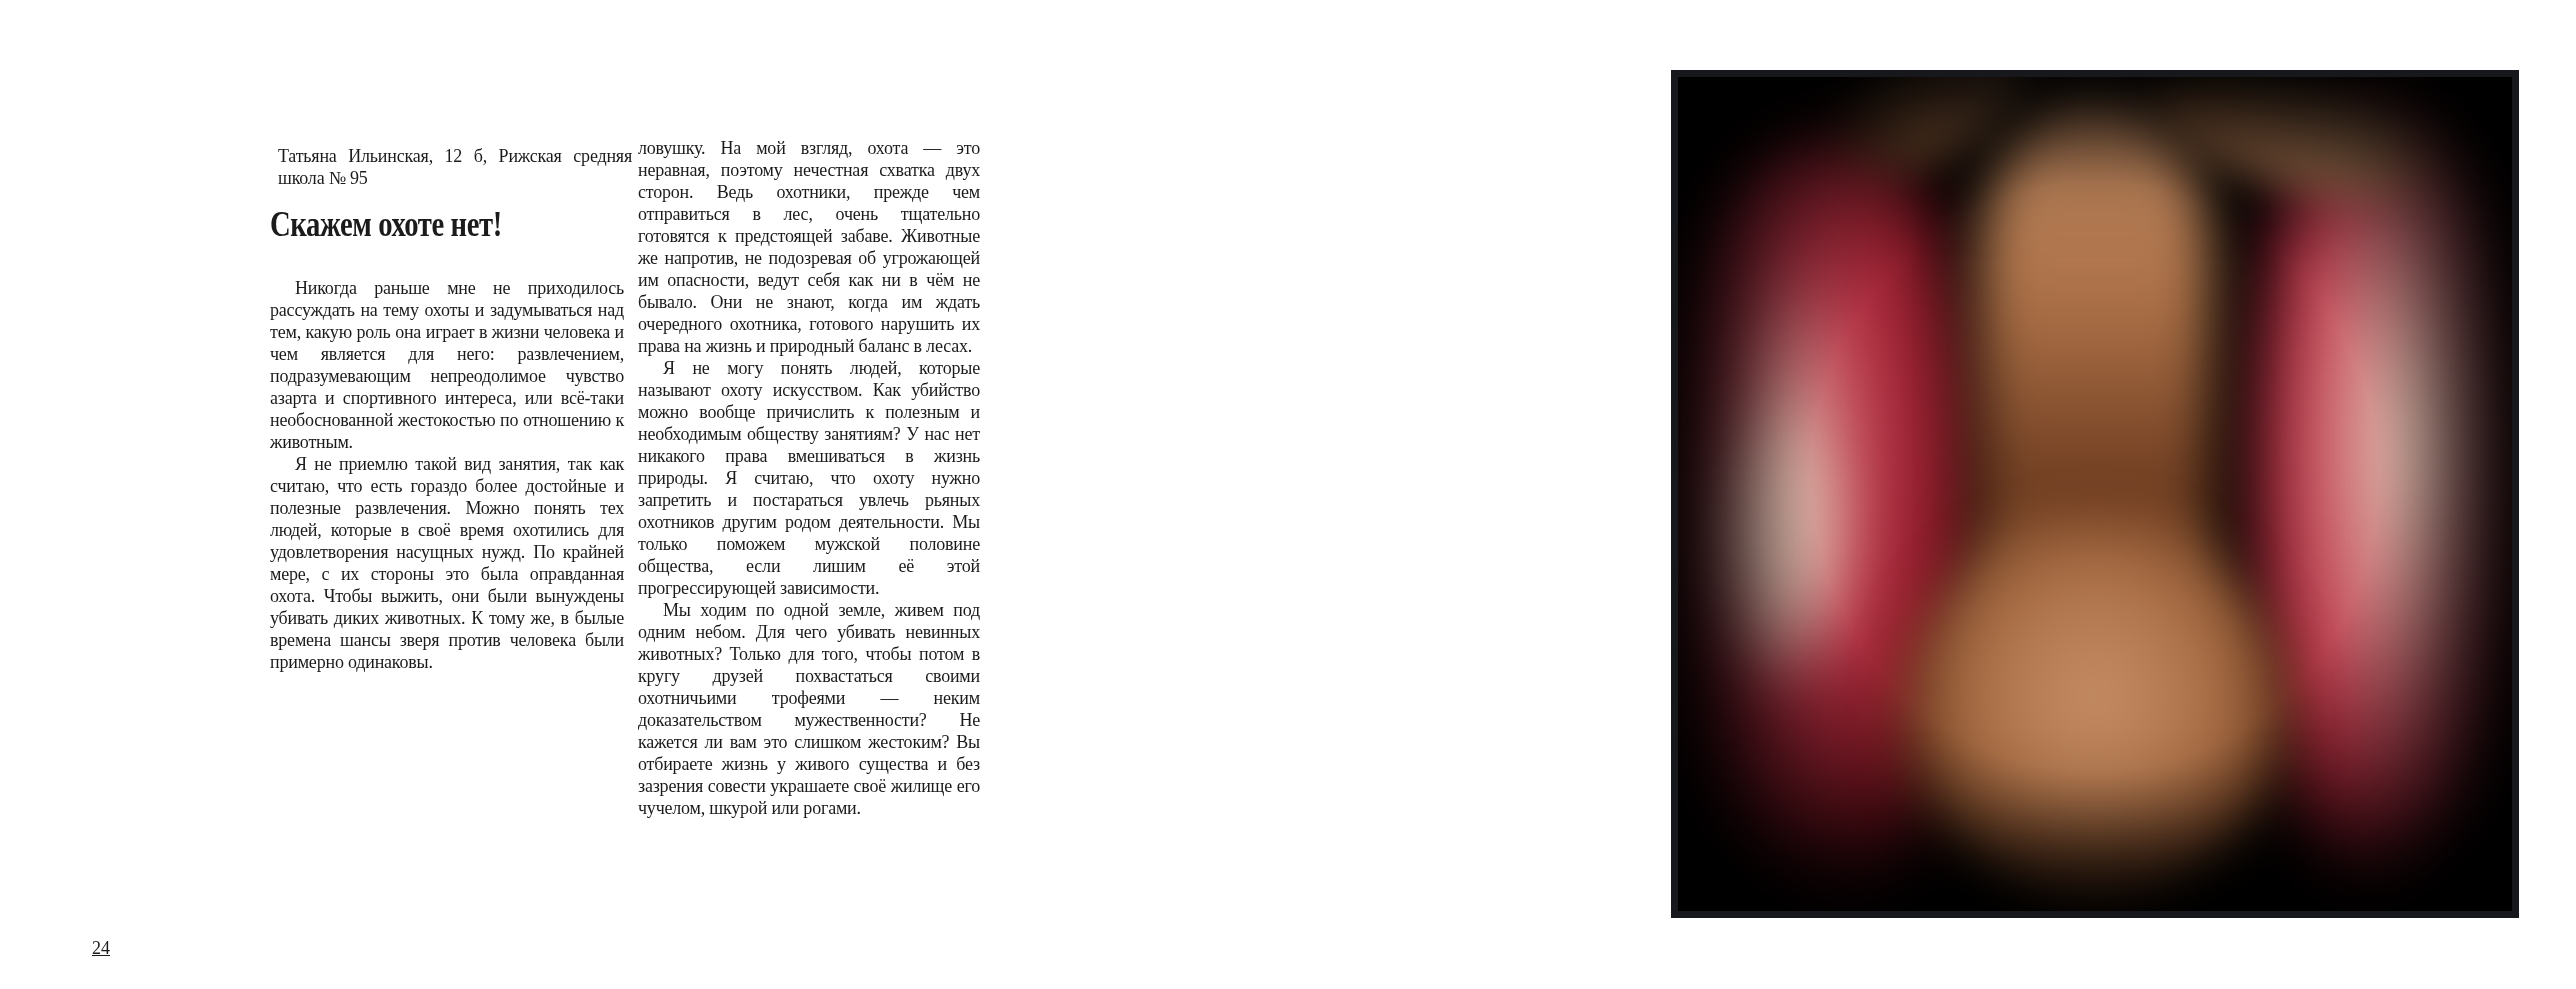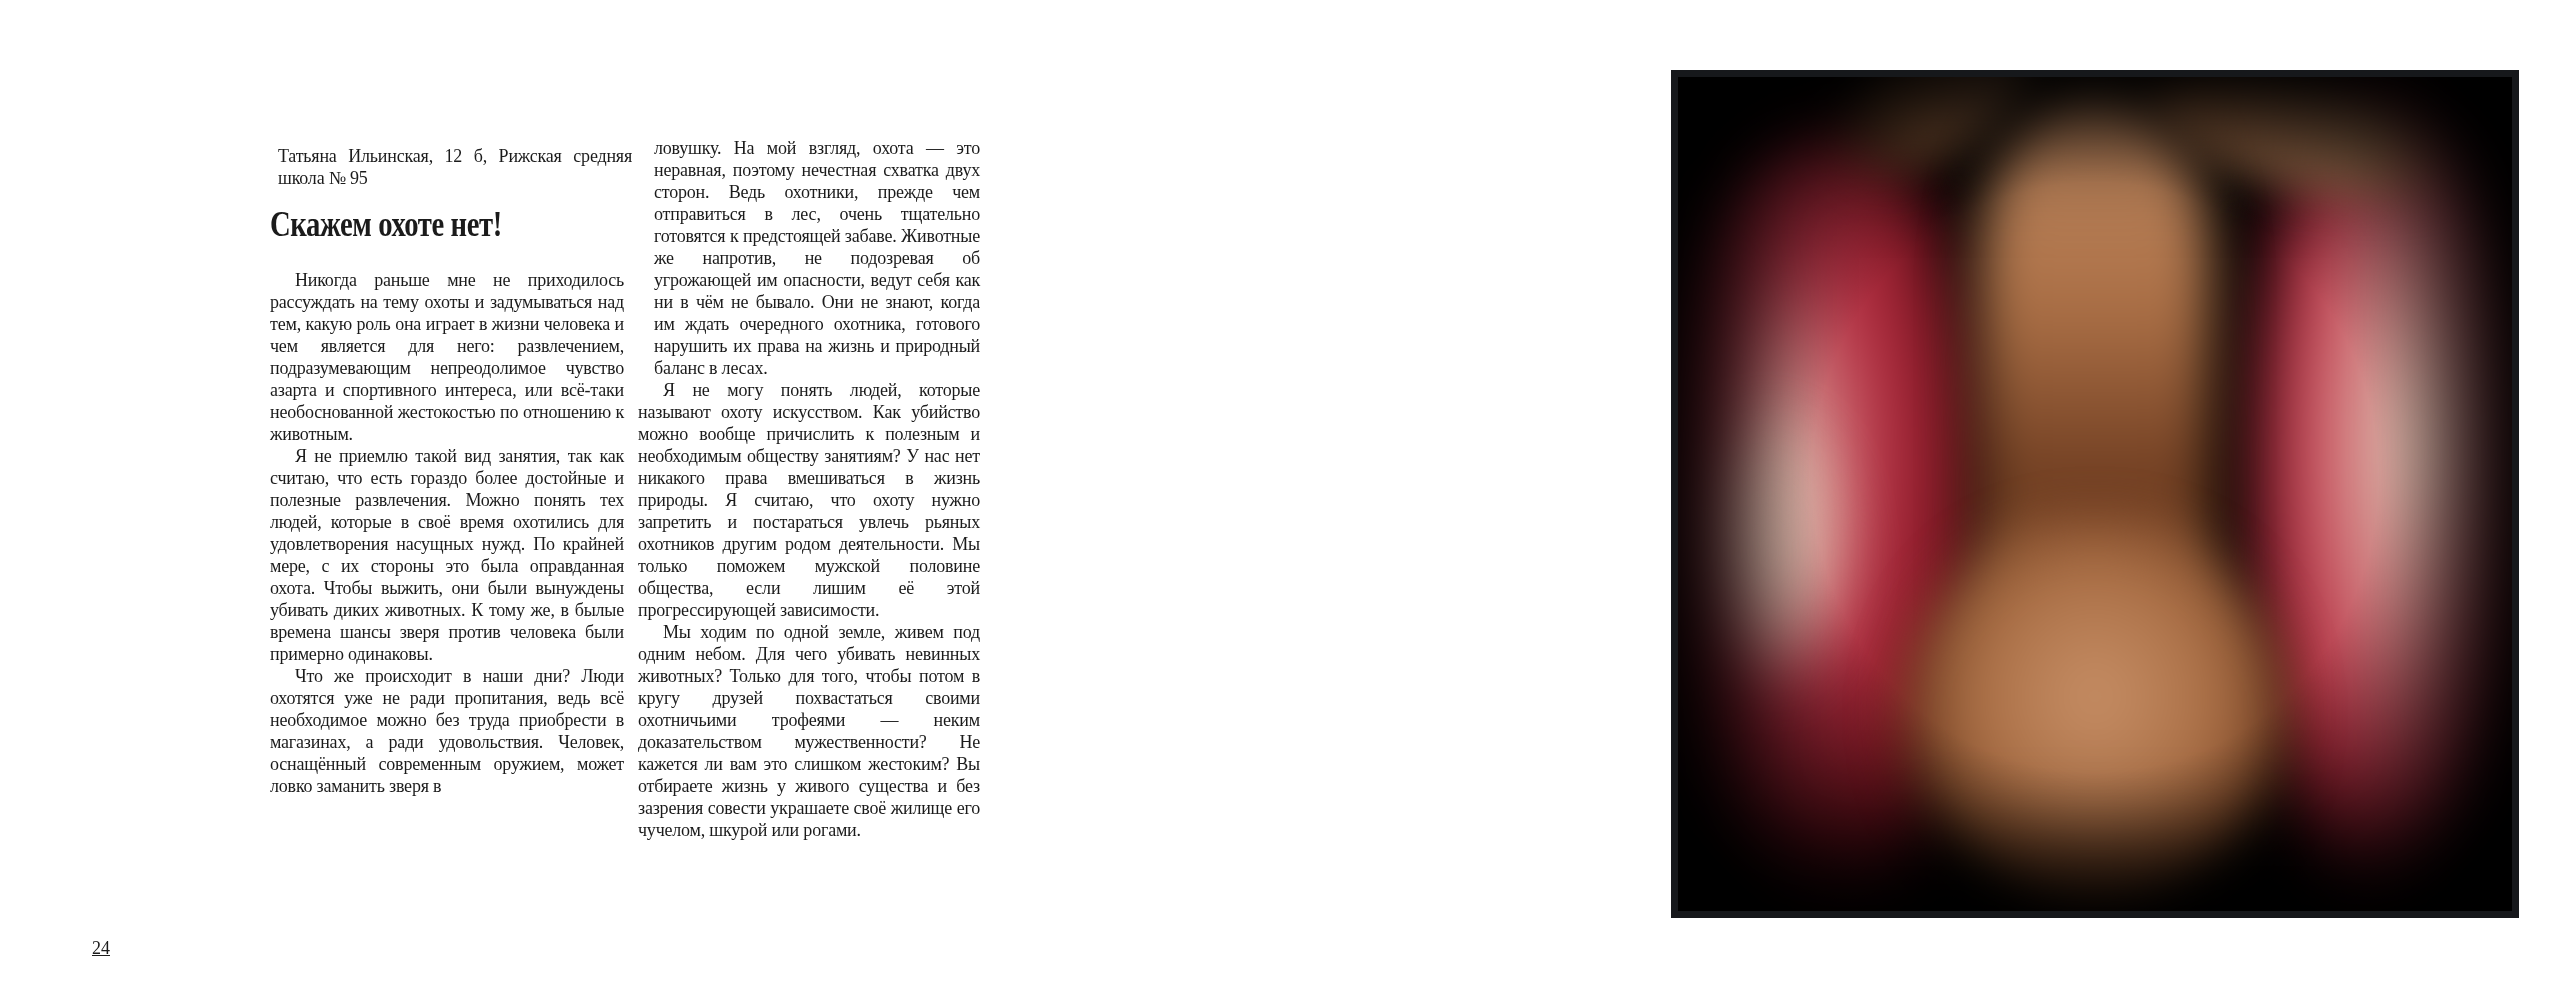--- a/index.html
+++ b/index.html
@@ -27,22 +27,22 @@
     white-space: nowrap;
   }
   .col {
     position: absolute;
     font-size: 18px; line-height: 22px;
     text-align: justify; text-align-last: left;
     letter-spacing: -0.2px;
     hyphens: auto; -webkit-hyphens: auto; overflow-wrap: break-word;
   }
   .col p { margin: 0; text-indent: 25px; }
-  .col p.no-indent { text-indent: 0; margin-left: 16px; }
-  .col1 { left: 270px; top: 269px; width: 354px; }
+  .col p.no-indent { text-indent: 0; }
+  .col1 { left: 270px; top: 277px; width: 354px; }
   .col2 { left: 638px; top: 137px; width: 342px; }
   .pagenum {
     position: absolute; left: 92px; top: 937px;
     font-size: 18px; line-height: 22px; text-decoration: underline;
   }
 
   
   .photo-frame {
     position: absolute; left: 1671px; top: 70px;
     width: 848px; height: 848px; margin: 0;
@@ -124,21 +124,20 @@
 <main class="spread">
 
   <section>
     <p class="author">Татьяна Ильинская, 12 б, Рижская средняя школа № 95</p>
 
     <h1 class="title">Скажем охоте нет!</h1>
 
     <div class="col col1">
       <p>Никогда раньше мне не приходилось рассуждать на тему охоты и задумываться над тем, какую роль она играет в жизни человека и чем является для него: развлечением, подразумевающим непреодолимое чувство азарта и спортивного интереса, или всё-таки необоснованной жестокостью по отношению к животным.</p>
       <p>Я не приемлю такой вид занятия, так как считаю, что есть гораздо более достойные и полезные развлечения. Можно понять тех людей, которые в своё время охотились для удовлетворения насущных нужд. По крайней мере, с их стороны это была оправданная охота. Чтобы выжить, они были вынуждены убивать диких животных. К тому же, в былые времена шансы зверя против человека были примерно одинаковы.</p>
-      <p>Что же происходит в наши дни? Люди охотятся уже не ради пропитания, ведь всё необходимое можно без труда приобрести в магазинах, а ради удовольствия. Человек, оснащённый современным оружием, может ловко заманить зверя в</p>
     </div>
 
     <div class="col col2">
       <p class="no-indent">ловушку. На мой взгляд, охота — это неравная, поэтому нечестная схватка двух сторон. Ведь охотники, прежде чем отправиться в лес, очень тщательно готовятся к предстоящей забаве. Животные же напротив, не подозревая об угрожающей им опасности, ведут себя как ни в чём не бывало. Они не знают, когда им ждать очередного охотника, готового нарушить их права на жизнь и природный баланс в лесах.</p>
       <p>Я не могу понять людей, которые называют охоту искусством. Как убийство можно вообще причислить к полезным и необходимым обществу занятиям? У нас нет никакого права вмешиваться в жизнь природы. Я считаю, что охоту нужно запретить и постараться увлечь рьяных охотников другим родом деятельности. Мы только поможем мужской половине общества, если лишим её этой прогрессирующей зависимости.</p>
       <p>Мы ходим по одной земле, живем под одним небом. Для чего убивать невинных животных? Только для того, чтобы потом в кругу друзей похвастаться своими охотничьими трофеями — неким доказательством мужественности? Не кажется ли вам это слишком жестоким? Вы отбираете жизнь у живого существа и без зазрения совести украшаете своё жилище его чучелом, шкурой или рогами.</p>
     </div>
 
     <div class="pagenum">24</div>
   </section>

